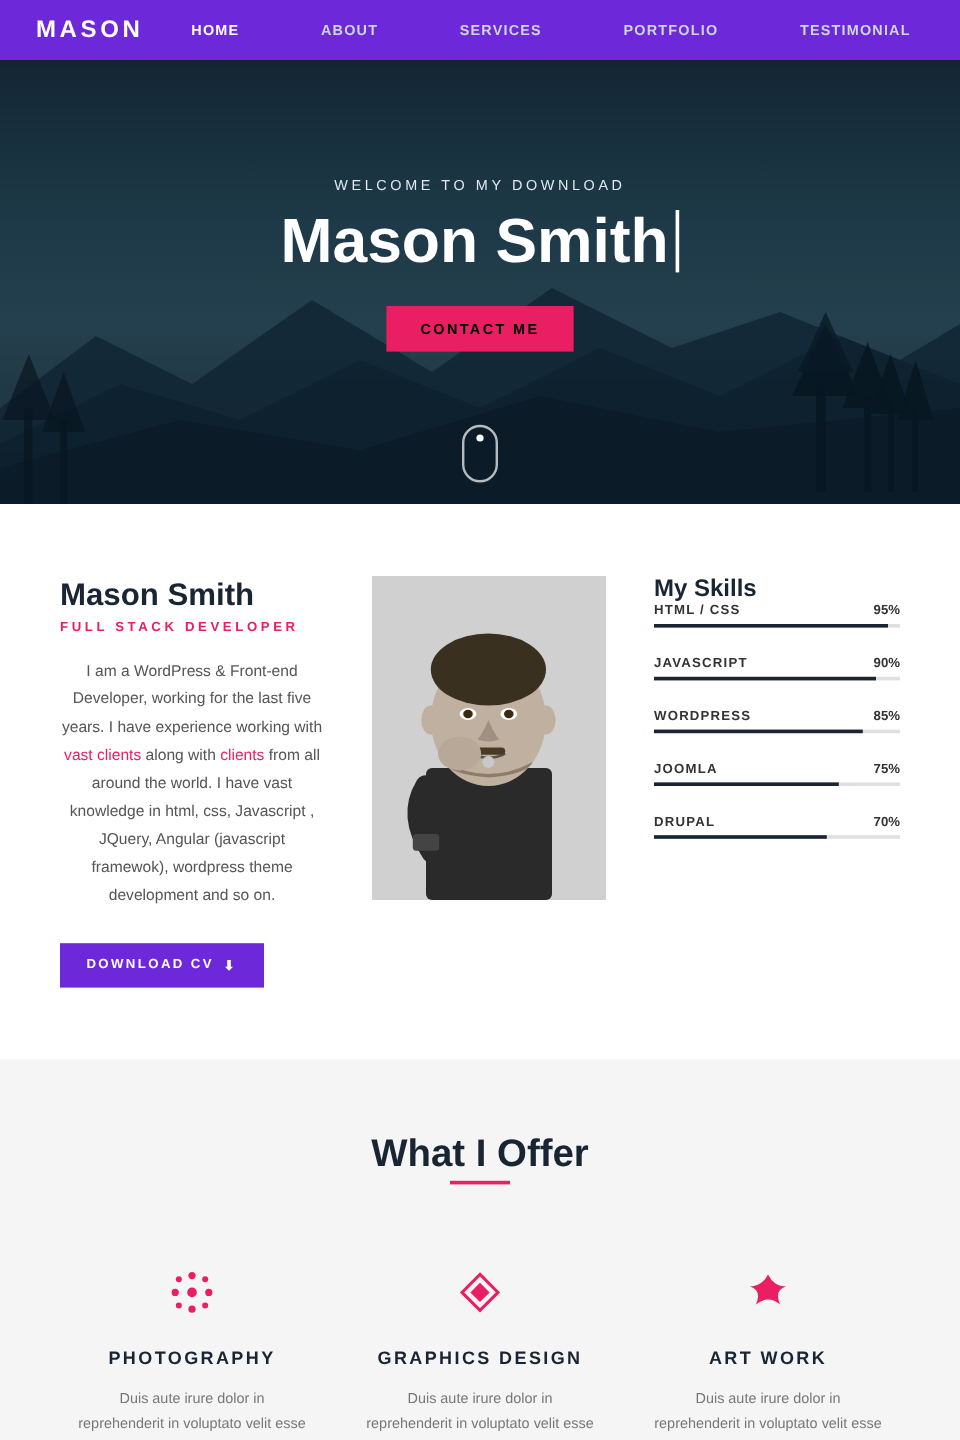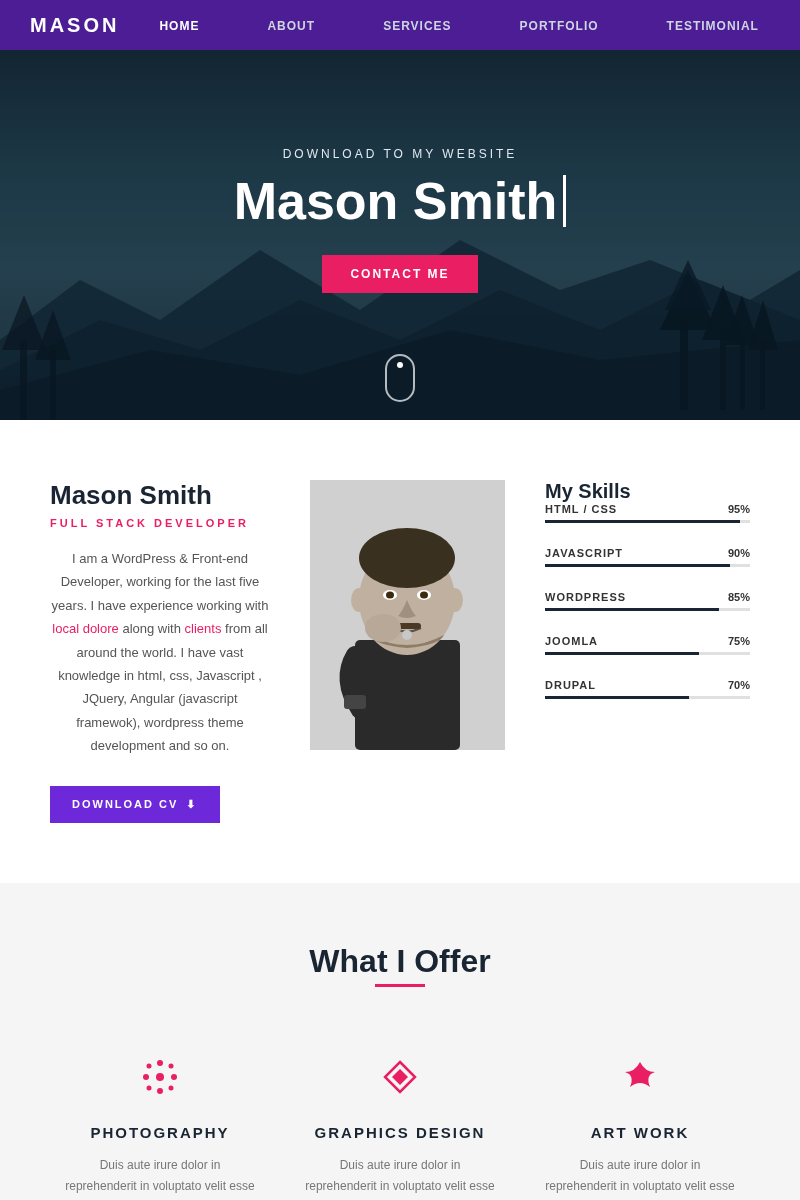--- a/index.html
+++ b/index.html
@@ -1,20 +1,20 @@
 <!DOCTYPE html>
 <html><head>
   <meta charset="utf-8">
   <style>
     * { margin: 0; padding: 0; box-sizing: border-box; }
     body { font-family: 'Arial', sans-serif; width: 800px; overflow-x: hidden; }
 
     
     nav {
-      background: #4c1d95;
+      background: #6d28d9;
       display: flex;
       align-items: center;
       justify-content: space-between;
       padding: 0 30px;
       height: 50px;
       position: relative;
       z-index: 10;
     }
     .nav-logo {
       color: #fff;
@@ -96,21 +96,21 @@
     .cursor-bar {
       display: inline-block;
       width: 3px;
       height: 52px;
       background: #fff;
       margin-left: 6px;
       vertical-align: middle;
     }
     .hero-btn {
       background: #e91e63;
-      color: #ffffff;
+      color: #000000;
       border: none;
       padding: 12px 28px;
       font-size: 12px;
       font-weight: 700;
       letter-spacing: 2px;
       cursor: pointer;
       text-transform: uppercase;
     }
     .scroll-indicator {
       position: absolute;
@@ -313,37 +313,37 @@
     <rect x="760" y="120" width="5" height="70" fill="rgba(5,20,30,0.8)"></rect>
     <polygon points="748,130 763,80 778,130" fill="rgba(5,20,30,0.8)"></polygon>
 
     <rect x="20" y="120" width="7" height="80" fill="rgba(5,20,30,0.7)"></rect>
     <polygon points="2,130 24,75 46,130" fill="rgba(5,20,30,0.7)"></polygon>
     <rect x="50" y="130" width="6" height="70" fill="rgba(5,20,30,0.7)"></rect>
     <polygon points="35,140 53,90 71,140" fill="rgba(5,20,30,0.7)"></polygon>
   </svg>
   <div class="hero-overlay"></div>
   <div class="hero-content">
-    <p class="hero-subtitle">DOWNLOAD TO MY WEBSITE</p>
+    <p class="hero-subtitle">WELCOME TO MY DOWNLOAD</p>
     <h1 class="hero-name">
       <span>Mason Smith</span>
         <span class="cursor-bar"></span>
     </h1>
     <button class="hero-btn">CONTACT ME</button>
   </div>
   <div class="scroll-indicator">
     <div class="scroll-dot"></div>
   </div>
 </section>
 
 <section class="about-section">
   <div class="about-left">
     <h2 class="about-name">Mason Smith</h2>
     <p class="about-role">FULL STACK DEVELOPER</p>
-    <p class="about-desc">I am a WordPress &amp; Front-end Developer, working for the last five years. I have experience working with <span class="highlight">local dolore</span> along with <span class="highlight">clients</span> from all around the world. I have vast knowledge in html, css, Javascript , JQuery, Angular (javascript framewok), wordpress theme development and so on.</p>
+    <p class="about-desc">I am a WordPress &amp; Front-end Developer, working for the last five years. I have experience working with <span class="highlight">vast clients</span> along with <span class="highlight">clients</span> from all around the world. I have vast knowledge in html, css, Javascript , JQuery, Angular (javascript framewok), wordpress theme development and so on.</p>
     <button class="download-btn">
       <span>DOWNLOAD CV</span>
       <span>⬇</span>
     </button>
   </div>
   <div class="about-photo">
 
     <svg class="person-svg" viewBox="0 0 195 270">
       <rect width="195" height="270" fill="#d0d0d0"></rect>
 

